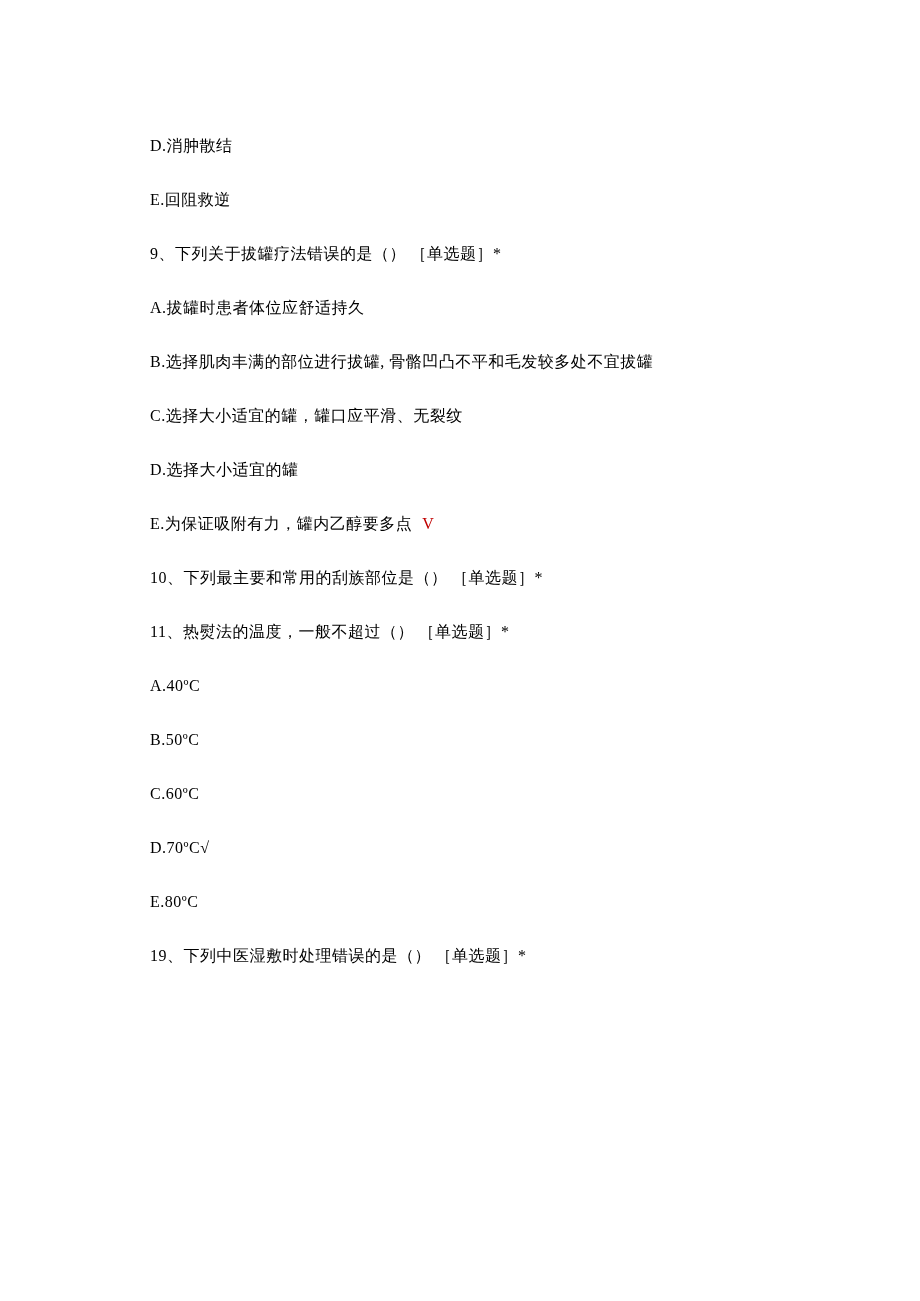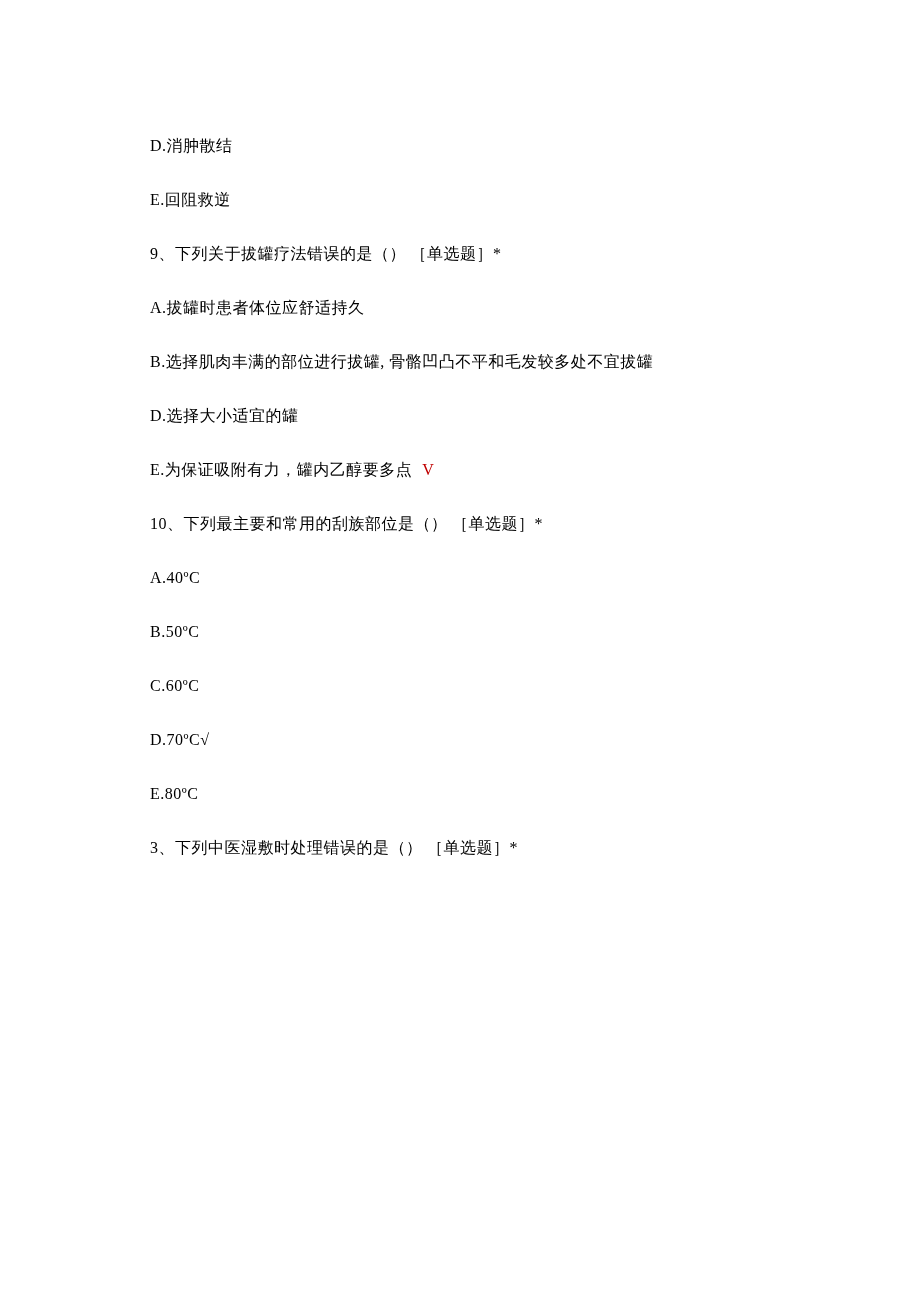--- a/index.html
+++ b/index.html
@@ -28,22 +28,24 @@
   </style>
 </head>
 <body>
 
 <div id="content">
     <div class="line"><span>D.消肿散结</span></div>
     <div class="line"><span>E.回阻救逆</span></div>
     <div class="line"><span>9、下列关于拔罐疗法错误的是（） ［单选题］*</span></div>
     <div class="line"><span>A.拔罐时患者体位应舒适持久</span></div>
     <div class="line"><span>B.选择肌肉丰满的部位进行拔罐, 骨骼凹凸不平和毛发较多处不宜拔罐</span></div>
+    <div class="line"><span>C.选择大小适宜的罐，罐口应平滑、无裂纹</span></div>
     <div class="line"><span>D.选择大小适宜的罐</span></div>
     <div class="line"><span>E.为保证吸附有力，罐内乙醇要多点</span><span class="correct-mark">V</span></div>
     <div class="line"><span>10、下列最主要和常用的刮族部位是（） ［单选题］*</span></div>
+    <div class="line"><span>11、热熨法的温度，一般不超过（） ［单选题］*</span></div>
     <div class="line"><span>A.40ºC</span></div>
     <div class="line"><span>B.50ºC</span></div>
     <div class="line"><span>C.60ºC</span></div>
     <div class="line"><span>D.70ºC√</span></div>
     <div class="line"><span>E.80ºC</span></div>
-    <div class="line"><span>3、下列中医湿敷时处理错误的是（） ［单选题］*</span></div>
+    <div class="line"><span>19、下列中医湿敷时处理错误的是（） ［单选题］*</span></div>
   </div>
 
 </body></html>

